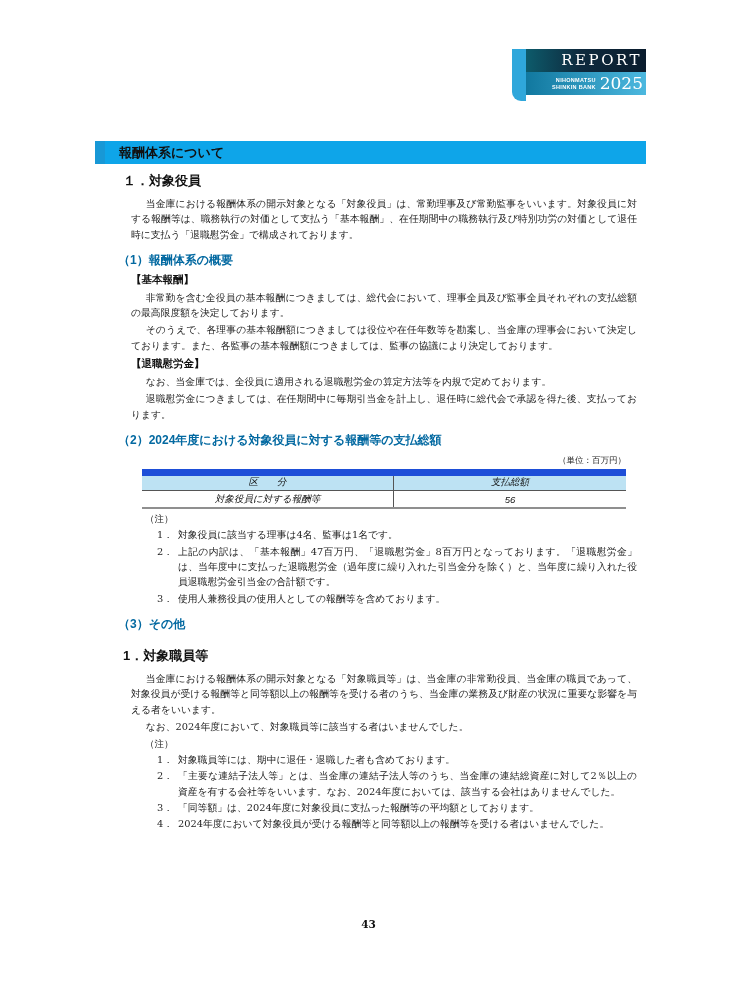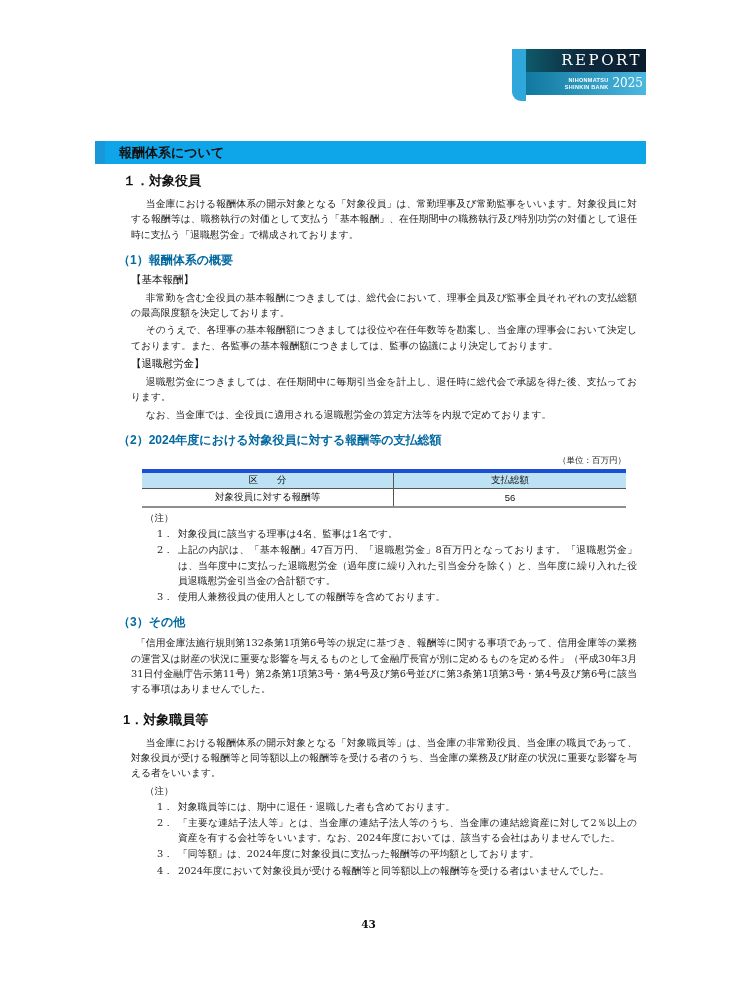--- a/index.html
+++ b/index.html
@@ -32,21 +32,21 @@
     background:linear-gradient(90deg,#11789f 0%,#4cb8df 100%);
     display:flex; align-items:center; justify-content:flex-end;
     padding-right:3px; gap:4px;
   }
   .bank-name {
     font-family:"Liberation Sans", sans-serif; font-weight:bold;
     font-size:5.5px; line-height:1.15; color:#fff; text-align:right;
     letter-spacing:0.3px;
   }
   .logo-year {
-    font-family:"DejaVu Serif", serif; font-size:12px; color:#fff; line-height:23px;
+    font-family:"DejaVu Serif", serif; font-size:17px; color:#fff; line-height:23px;
   }
 
   
   .title-bar {
     position:absolute; top:141px; left:95px; width:551px; height:23px;
     background:#0ea5e9;
   }
   .title-accent { position:absolute; left:0; top:0; width:10px; height:23px; background:#1898D6; }
   .title-text {
     margin-left:24px; font-family:"Liberation Sans", sans-serif;
@@ -59,35 +59,35 @@
   .h1 {
     font-family:"Liberation Sans", sans-serif; font-weight:bold;
     font-size:13px; color:#111; margin:2px 0 6px 28px;
   }
   .h1.second { margin-top:14px; }
   .h2 {
     font-family:"Liberation Sans", sans-serif; font-weight:bold;
     font-size:12px; color:#0369a1; margin:10px 0 4px 23px;
   }
   .h3 {
-    font-family:"Liberation Sans", sans-serif; font-weight:normal;
+    font-family:"Liberation Sans", sans-serif; font-weight:bold;
     font-size:10.5px; color:#111; margin:4px 0 3px 36px;
   }
   .para {
     margin:0 9px 2px 36px;
     font-size:9.8px; line-height:15.3px; text-align:justify;
     text-indent:1.5em; color:#1b1b1b;
   }
   .para.no-indent { text-indent:0.5em; }
 
   .unit-note { text-align:right; font-size:8.5px; margin:6px 20px 2px 0; }
 
   .pay-table {
     margin-left:47px; width:484px; border-collapse:collapse; table-layout:fixed;
-    border-top:4px solid #1d4ed8; border-bottom:2px solid #8f8f8f;
+    border-top:7px solid #1d4ed8; border-bottom:2px solid #8f8f8f;font-style:italic;
   }
   .pay-table td {
     height:18px; text-align:center; vertical-align:middle;
     font-family:"Liberation Sans", sans-serif; font-size:9.5px; color:#111;
   }
   .pay-table td:first-child { width:52%; border-right:1px solid #555; }
   .pay-table tr.head td { background:#BDE2F3; border-bottom:1px solid #555; }
 
   .notes-label { margin:4px 0 1px 50px; font-size:9.5px; }
   .note-item {
@@ -131,22 +131,22 @@
     <div class="h1">１．対象役員</div>
     <p class="para">当金庫における報酬体系の開示対象となる「対象役員」は、常勤理事及び常勤監事をいいます。対象役員に対する報酬等は、職務執行の対価として支払う「基本報酬」、在任期間中の職務執行及び特別功労の対価として退任時に支払う「退職慰労金」で構成されております。</p>
 
     <div class="h2">（1）報酬体系の概要</div>
 
     <div class="h3">【基本報酬】</div>
     <p class="para">非常勤を含む全役員の基本報酬につきましては、総代会において、理事全員及び監事全員それぞれの支払総額の最高限度額を決定しております。</p>
     <p class="para">そのうえで、各理事の基本報酬額につきましては役位や在任年数等を勘案し、当金庫の理事会において決定しております。また、各監事の基本報酬額につきましては、監事の協議により決定しております。</p>
 
     <div class="h3">【退職慰労金】</div>
+    <p class="para">なお、当金庫では、全役員に適用される退職慰労金の算定方法等を内規で定めております。</p>
     <p class="para">退職慰労金につきましては、在任期間中に毎期引当金を計上し、退任時に総代会で承認を得た後、支払っております。</p>
-    <p class="para">なお、当金庫では、全役員に適用される退職慰労金の算定方法等を内規で定めております。</p>
 
     <div class="h2">（2）2024年度における対象役員に対する報酬等の支払総額</div>
     <div class="unit-note">（単位：百万円）</div>
 
     <table class="pay-table">
       <tbody>
         <tr class="head">
           <td>区　　分</td>
           <td>支払総額</td>
         </tr>
@@ -165,24 +165,24 @@
     <div class="note-item">
       <span class="note-num">2．</span>
       <span class="note-text">上記の内訳は、「基本報酬」47百万円、「退職慰労金」8百万円となっております。「退職慰労金」は、当年度中に支払った退職慰労金（過年度に繰り入れた引当金分を除く）と、当年度に繰り入れた役員退職慰労金引当金の合計額です。</span>
     </div>
     <div class="note-item">
       <span class="note-num">3．</span>
       <span class="note-text">使用人兼務役員の使用人としての報酬等を含めております。</span>
     </div>
 
     <div class="h2">（3）その他</div>
-    <p class="para no-indent">「信用金庫法施行規則第132条第1項第6号等の規定に基づき、報酬等に関する事項であって、信用金庫等の業務の運営又は財産の状況に重要な影響を与えるものとして金融庁長官が別に定めるものを定める件」（平成30年3月31日付金融庁告示第11号）第2条第1項第3号・第4号及び第6号並びに第3条第1項第3号・第4号及び第6号に該当する事項はありませんでした。</p>
 
     <div class="h1 second">1．対象職員等</div>
     <p class="para">当金庫における報酬体系の開示対象となる「対象職員等」は、当金庫の非常勤役員、当金庫の職員であって、対象役員が受ける報酬等と同等額以上の報酬等を受ける者のうち、当金庫の業務及び財産の状況に重要な影響を与える者をいいます。</p>
+    <p class="para">なお、2024年度において、対象職員等に該当する者はいませんでした。</p>
 
     <div class="notes-label">（注）</div>
     <div class="note-item">
       <span class="note-num">1．</span>
       <span class="note-text">対象職員等には、期中に退任・退職した者も含めております。</span>
     </div>
     <div class="note-item">
       <span class="note-num">2．</span>
       <span class="note-text">「主要な連結子法人等」とは、当金庫の連結子法人等のうち、当金庫の連結総資産に対して2％以上の資産を有する会社等をいいます。なお、2024年度においては、該当する会社はありませんでした。</span>
     </div>

